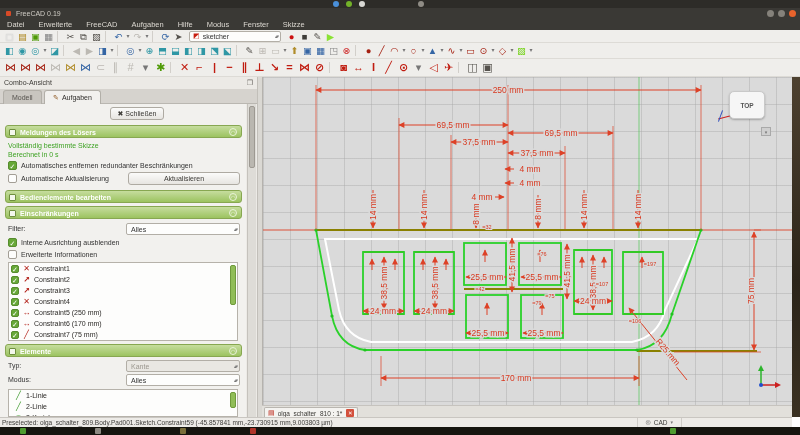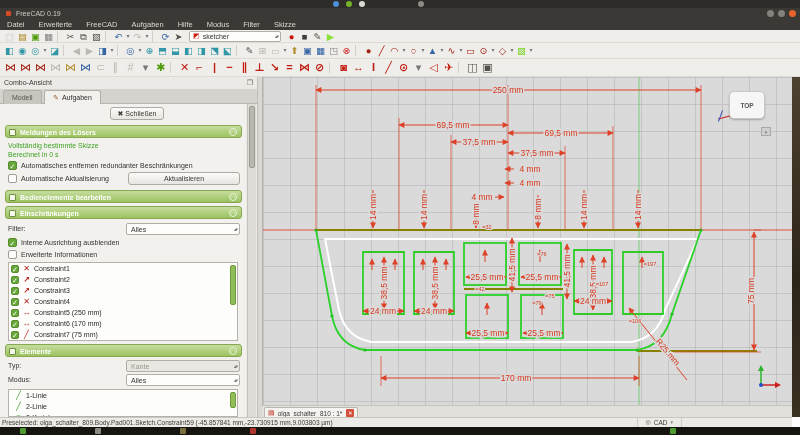--- a/index.html
+++ b/index.html
@@ -166,21 +166,21 @@
   </div>
 
   <div class="menubar">
 
   <span class="mi">Datei</span>
       <span class="mi">Erweiterte</span>
       <span class="mi">FreeCAD</span>
       <span class="mi">Aufgaben</span>
       <span class="mi">Hilfe</span>
       <span class="mi">Modus</span>
-      <span class="mi">Filter</span>
+      <span class="mi">Fenster</span>
       <span class="mi">Skizze</span>
     </div>
 
   <div class="tbrow tb1">
     <span style="display:flex; align-items:center;">
 
     <span class="tbi c-page">▢</span>
         <span class="tbi c-olive">▤</span>
         <span class="tbi c-green">▣</span>
         <span class="tbi c-gray">▦</span>

